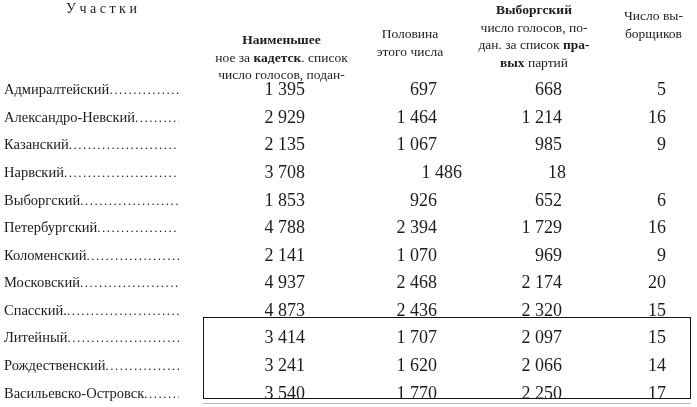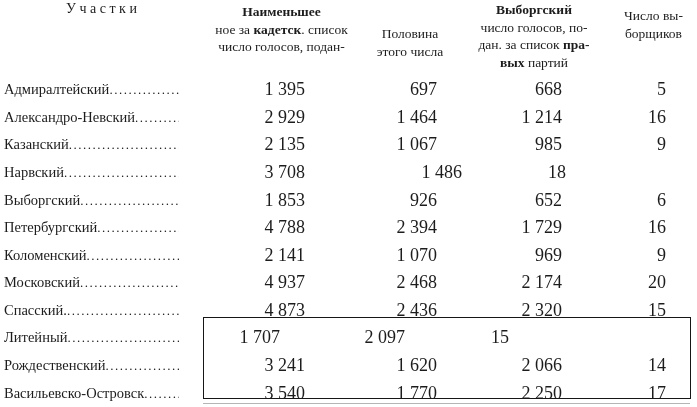--- a/index.html
+++ b/index.html
@@ -14,21 +14,21 @@
   .hdr,.row{display:flex;}
   .cell{flex:none;box-sizing:border-box;}
   .c0{width:203px;}
   .c1{width:157px;}
   .c2{width:100px;}
   .c3{width:140px;}
   .c4{width:97px;}
   .hdr{height:76px;}
   .hdr .cell{font-size:13.5px;line-height:17.5px;text-align:center;}
   .hdr .c0{display:flex;align-items:flex-start;justify-content:center;font-size:14px;}
-  .hdr .c1{padding-top:3px;}
+  .hdr .c1{padding-top:3px;margin-top:28px;}
   .hdr .c2{padding-top:25px;}
   .hdr .c3{padding-top:1px;padding-left:8px;}
   .hdr .c4{padding-top:7px;padding-left:10px;}
   .b{font-weight:bold;}
   .row{height:27.58px;align-items:center;}
   .row .c0{display:flex;align-items:baseline;padding-left:4px;font-size:14.5px;}
   .dn{white-space:nowrap;}
   .leader{
     flex:1;overflow:hidden;white-space:nowrap;
     margin-right:24px;letter-spacing:1.5px;font-size:13px;
@@ -175,20 +175,21 @@
     <div class="cell c2 num">2 436</div>
     <div class="cell c3 num">2 320</div>
     <div class="cell c4 num">15</div>
   </div>
 
   <div class="row">
     <div class="cell c0">
       <span class="dn">Литейный</span>
           <span class="leader">..................................................................</span>
     </div>
+    <div class="cell c1 num">3 414</div>
     <div class="cell c2 num">1 707</div>
     <div class="cell c3 num">2 097</div>
     <div class="cell c4 num">15</div>
   </div>
 
   <div class="row">
     <div class="cell c0">
       <span class="dn">Рождественский</span>
           <span class="leader">..................................................................</span>
     </div>

